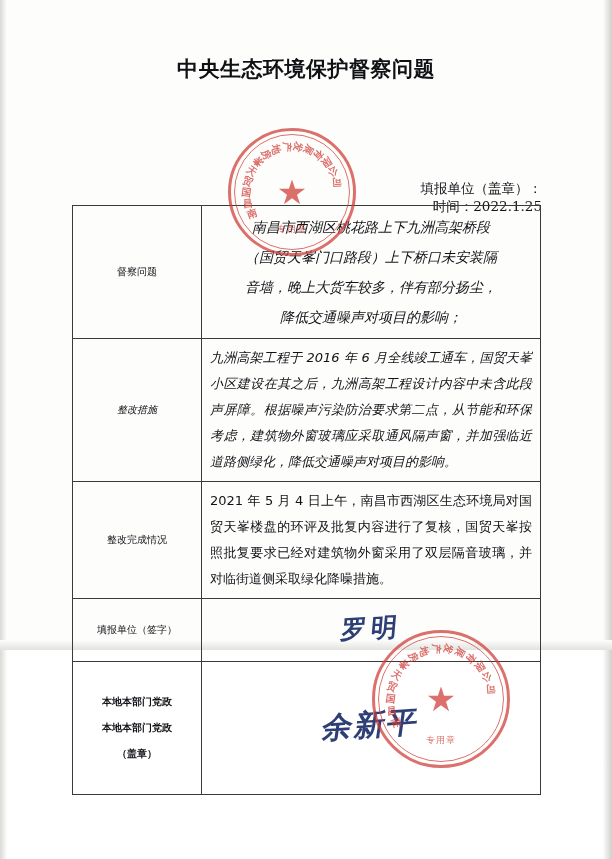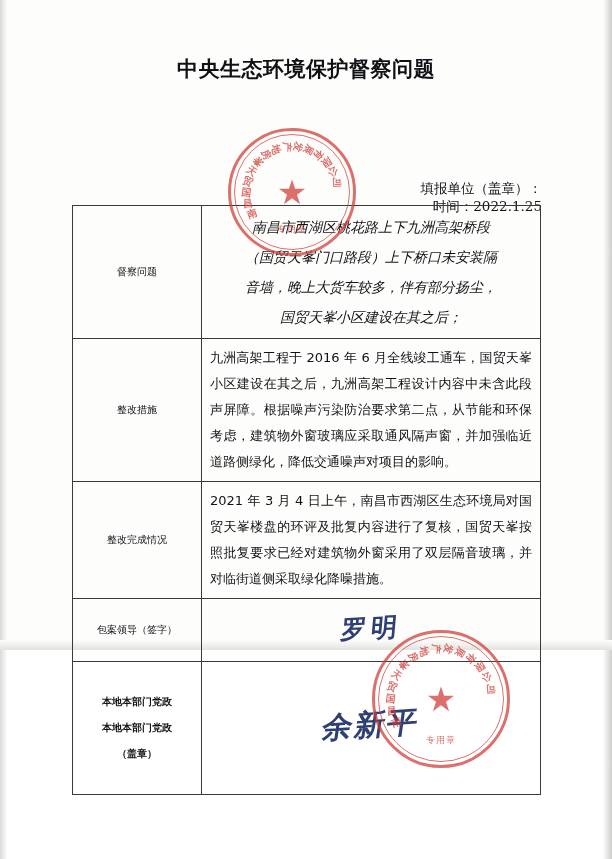--- a/index.html
+++ b/index.html
@@ -116,21 +116,21 @@
     font-size: 11.5px;
     line-height: 19px;
     padding: 4px 4px 4px 2px;
     font-family: "DejaVu Sans", "Liberation Sans", sans-serif;
     color: #0f1013;
   }
   .label-multi span { display: block; font-weight: bold; }
 
   .row-h1 td { height: 112px; }
   .row-h2 td { height: 54px; }
-  .row-h3 td { height: 100px; }
+  .row-h3 td { height: 100px; font-style: italic; }
   .row-h4 td { height: 88px; }
   .row-h5 td { height: 50px; }
   .row-h6 td { height: 120px; }
 
   
   .sig {
     font-family: "DejaVu Serif", "Liberation Serif", serif;
     color: #1d2f6b;
     font-size: 26px;
     letter-spacing: 4px;
@@ -235,34 +235,34 @@
 
   <table class="doc-table">
     <tbody>
       <tr class="row-h1">
         <td class="label-cell">督察问题</td>
         <td class="value-cell">
           <div class="val-centerlines">
             <span>南昌市西湖区桃花路上下九洲高架桥段</span>
             <span>（国贸天峯门口路段）上下桥口未安装隔</span>
             <span>音墙，晚上大货车较多，伴有部分扬尘，</span>
-            <span>国贸天峯小区建设在其之后；</span>
+            <span>降低交通噪声对项目的影响；</span>
           </div>
         </td>
       </tr>
       <tr class="row-h3">
         <td class="label-cell">整改措施</td>
         <td class="value-cell val-paragraph">九洲高架工程于 2016 年 6 月全线竣工通车，国贸天峯小区建设在其之后，九洲高架工程设计内容中未含此段声屏障。根据噪声污染防治要求第二点，从节能和环保考虑，建筑物外窗玻璃应采取通风隔声窗，并加强临近道路侧绿化，降低交通噪声对项目的影响。</td>
       </tr>
       <tr class="row-h4">
         <td class="label-cell">整改完成情况</td>
-        <td class="value-cell val-paragraph">2021 年 3 月 4 日上午，南昌市西湖区生态环境局对国贸天峯楼盘的环评及批复内容进行了复核，国贸天峯按照批复要求已经对建筑物外窗采用了双层隔音玻璃，并对临街道侧采取绿化降噪措施。</td>
+        <td class="value-cell val-paragraph">2021 年 5 月 4 日上午，南昌市西湖区生态环境局对国贸天峯楼盘的环评及批复内容进行了复核，国贸天峯按照批复要求已经对建筑物外窗采用了双层隔音玻璃，并对临街道侧采取绿化降噪措施。</td>
       </tr>
       <tr class="row-h5">
-        <td class="label-cell">包案领导（签字）</td>
+        <td class="label-cell">填报单位（签字）</td>
         <td class="value-cell sig-wrap">
           <span class="sig">罗明</span>
         </td>
       </tr>
       <tr class="row-h6">
         <td class="label-cell label-multi">
           <span>本地本部门党政</span>
           <span>本地本部门党政</span>
           <span>（盖章）</span>
         </td>

